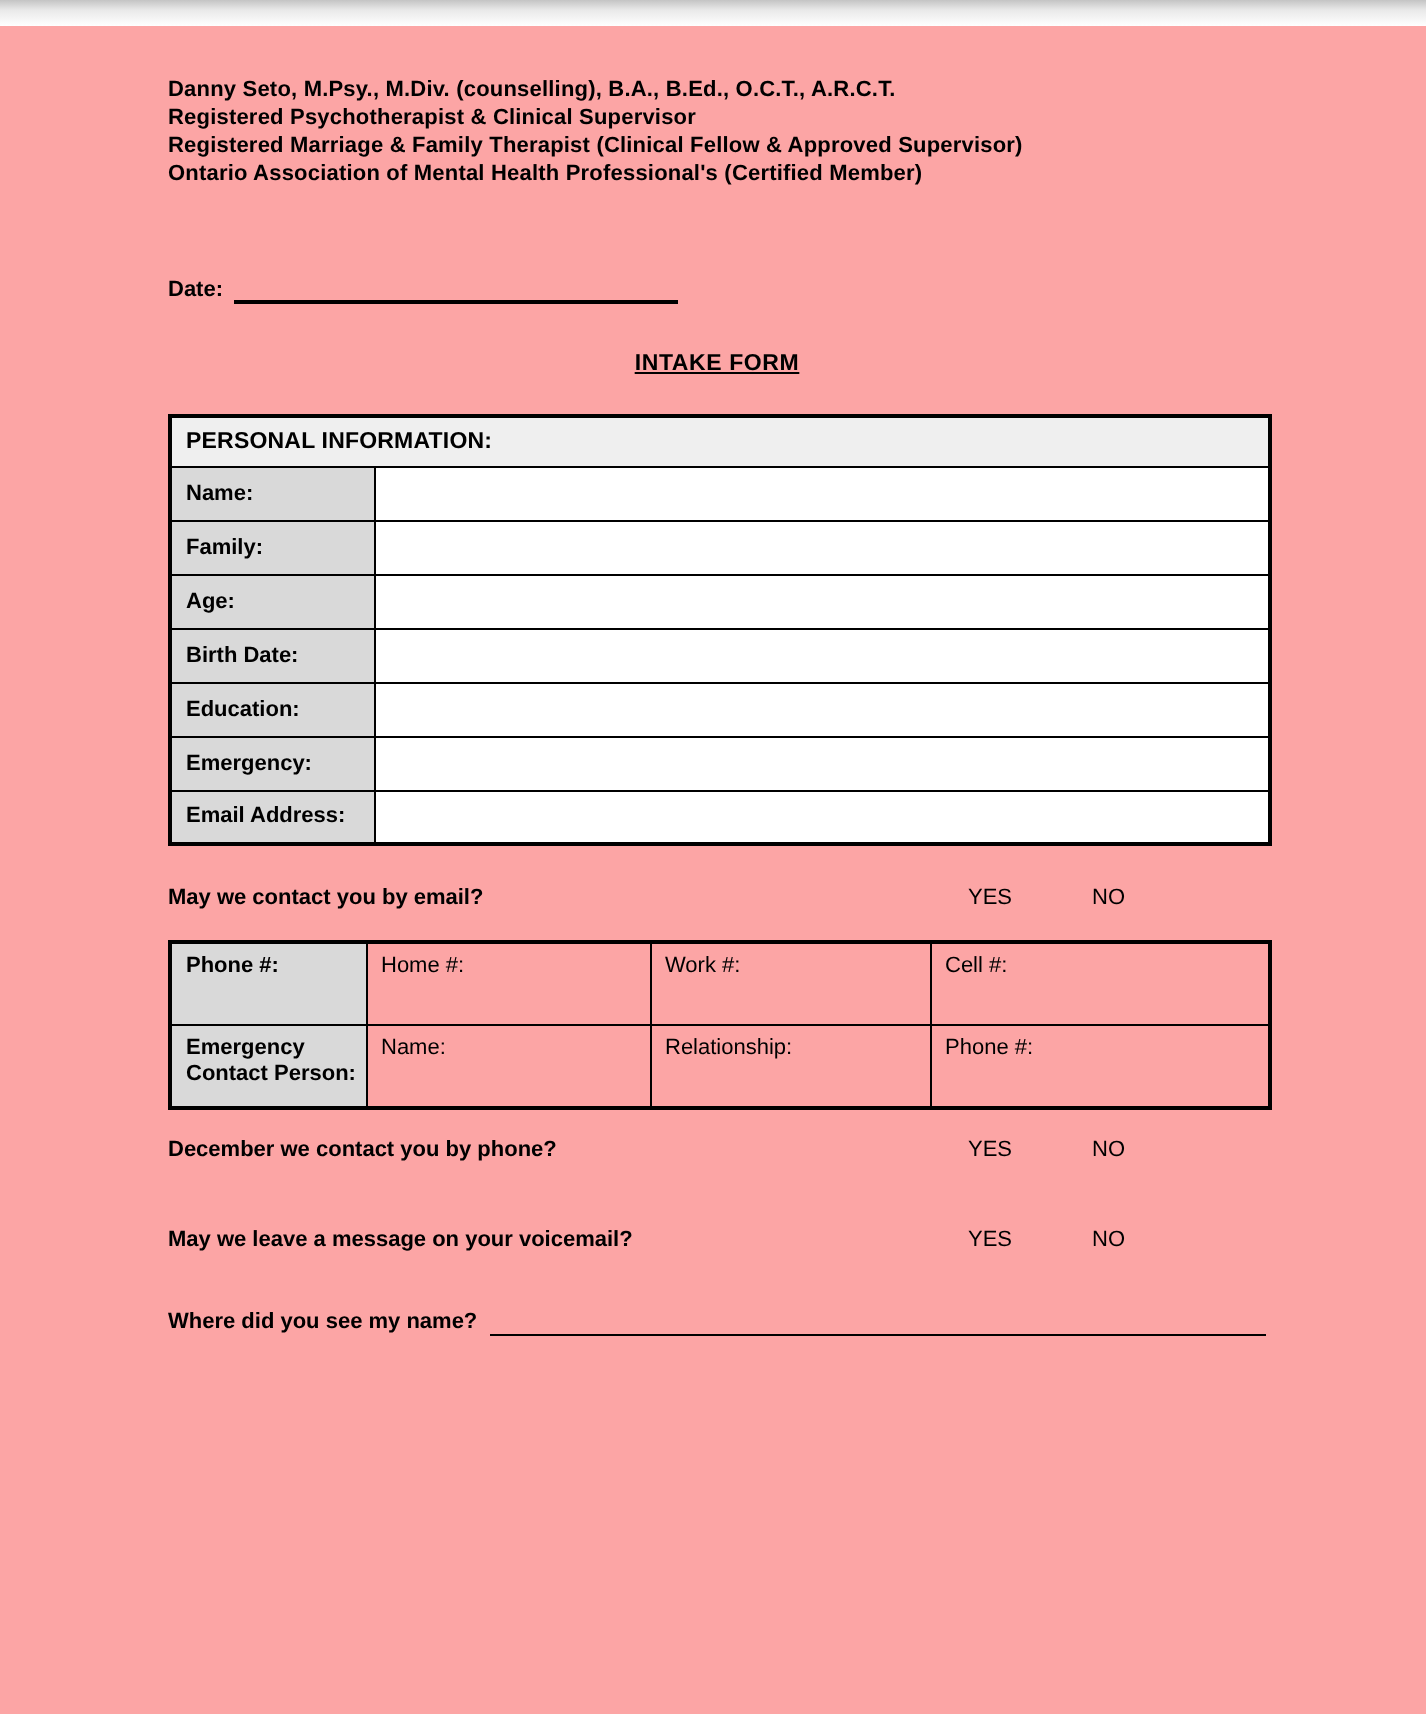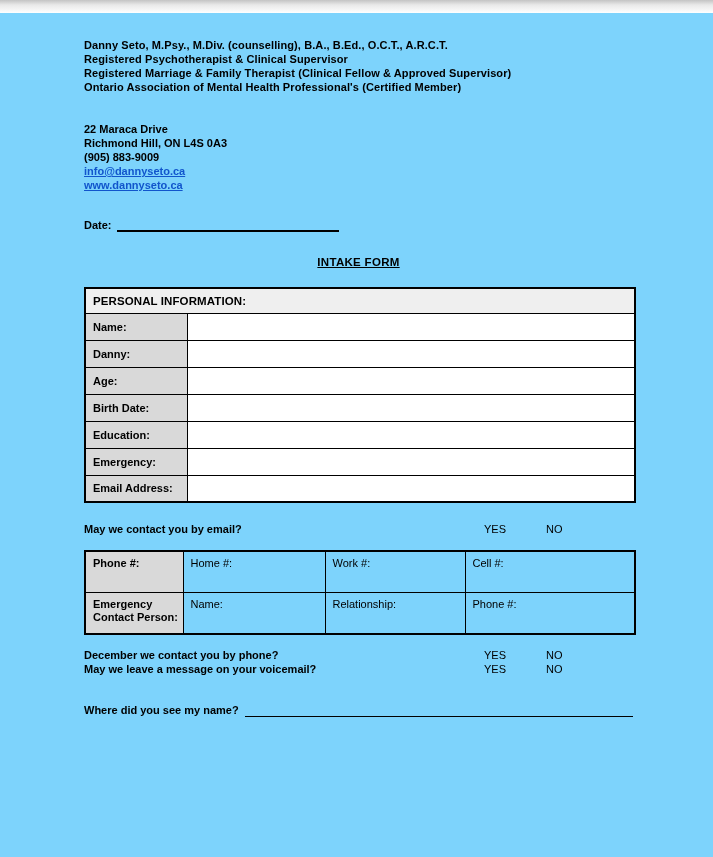--- a/index.html
+++ b/index.html
@@ -4,39 +4,39 @@
 <style>
   * { margin: 0; padding: 0; box-sizing: border-box; }
   html, body { background: #ffffff; }
   body {
     width: 713px; height: 857px;
     font-family: "Liberation Sans", sans-serif;
     color: #000000;
     position: relative;
     overflow: hidden;
   }
-  .page { position: relative; width: 713px; height: 857px; background: #7dd3fc; }
+  .page { position: relative; width: 713px; height: 857px; background: #fca5a5; }
   .top-shadow {
     position: absolute; top: 0; left: 0; width: 100%; height: 13px;
     background: linear-gradient(to bottom, #c4c4c4 0px, #e9e9e9 5px, #ffffff 13px);
     pointer-events: none;
   }
   .content { position: relative; padding: 38px 80px 0 84px; }
 
   .credentials div {
     font-size: 11px; font-weight: bold; line-height: 14px; letter-spacing: 0.1px;
   }
   .address-block { margin-top: 28px; }
   .address-block div { font-size: 11px; font-weight: bold; line-height: 14px; }
   .doc-link {
     display: inline-block; font-size: 11px; font-weight: bold; line-height: 14px;
     color: #1155cc; text-decoration: underline; cursor: pointer;
   }
 
-  .date-row { margin-top: 26px; display: flex; align-items: flex-end; }
+  .date-row { margin-top: 44px; display: flex; align-items: flex-end; }
   .date-label { font-size: 11px; font-weight: bold; line-height: 14px; }
   .date-blank { width: 222px; height: 13px; border-bottom: 2px solid #000; margin-left: 5px; }
 
   .title-row { margin-top: 20px; text-align: center; }
   .title-row span {
     font-size: 11.5px; font-weight: bold; text-decoration: underline; letter-spacing: 0.3px;
   }
 
   table { border-collapse: collapse; table-layout: fixed; width: 550px; }
   .pi-table { margin-top: 17px; border: 2px solid #000; }
@@ -48,21 +48,21 @@
   .pi-row { height: 27px; }
   .pi-label {
     background: #d9d9d9; font-weight: bold; font-size: 11px;
     width: 102px; vertical-align: middle;
   }
   .pi-value { background: #ffffff; font-size: 11px; vertical-align: middle; }
 
   .q-row { position: relative; font-size: 11px; line-height: 14px; height: 14px; }
   .q-email { margin-top: 19px; }
   .q-phone { margin-top: 13px; }
-  .q-voicemail { }
+  .q-voicemail { margin-top: 31px; }
   .q-text { font-weight: bold; }
   .q-yes { position: absolute; left: 400px; top: 0; }
   .q-no  { position: absolute; left: 462px; top: 0; }
 
   .phone-table { margin-top: 14px; border: 2px solid #000; }
   .phone-table td { border: 1px solid #000; vertical-align: top; padding: 5px 3px 0 7px; font-size: 11px; line-height: 13px; }
   .pt-row1 { height: 41px; }
   .pt-row2 { height: 42px; }
   .pt-label { background: #d9d9d9; font-weight: bold; }
 
@@ -77,27 +77,20 @@
   <div class="top-shadow"></div>
   <div class="content">
 
     <div class="credentials">
       <div>Danny Seto, M.Psy., M.Div. (counselling), B.A., B.Ed., O.C.T., A.R.C.T.</div>
       <div>Registered Psychotherapist &amp; Clinical Supervisor</div>
       <div>Registered Marriage &amp; Family Therapist (Clinical Fellow &amp; Approved Supervisor)</div>
       <div>Ontario Association of Mental Health Professional's (Certified Member)</div>
     </div>
 
-    <div class="address-block">
-      <div>22 Maraca Drive</div>
-      <div>Richmond Hill, ON L4S 0A3</div>
-      <div>(905) 883-9009</div>
-      <div><a class="doc-link">info@dannyseto.ca</a></div>
-      <div><a class="doc-link">www.dannyseto.ca</a></div>
-    </div>
 
     <div class="date-row">
       <span class="date-label">Date:</span>
       <span class="date-blank"></span>
     </div>
 
     <div class="title-row">
       <span>INTAKE FORM</span>
     </div>
 
@@ -108,21 +101,21 @@
         </colgroup>
       <tbody>
           <tr class="pi-header">
         <td colspan="2">PERSONAL INFORMATION:</td>
       </tr>
       <tr class="pi-row">
         <td class="pi-label">Name:</td>
         <td class="pi-value"></td>
       </tr>
       <tr class="pi-row">
-        <td class="pi-label">Danny:</td>
+        <td class="pi-label">Family:</td>
         <td class="pi-value"></td>
       </tr>
       <tr class="pi-row">
         <td class="pi-label">Age:</td>
         <td class="pi-value"></td>
       </tr>
       <tr class="pi-row">
         <td class="pi-label">Birth Date:</td>
         <td class="pi-value"></td>
       </tr>

